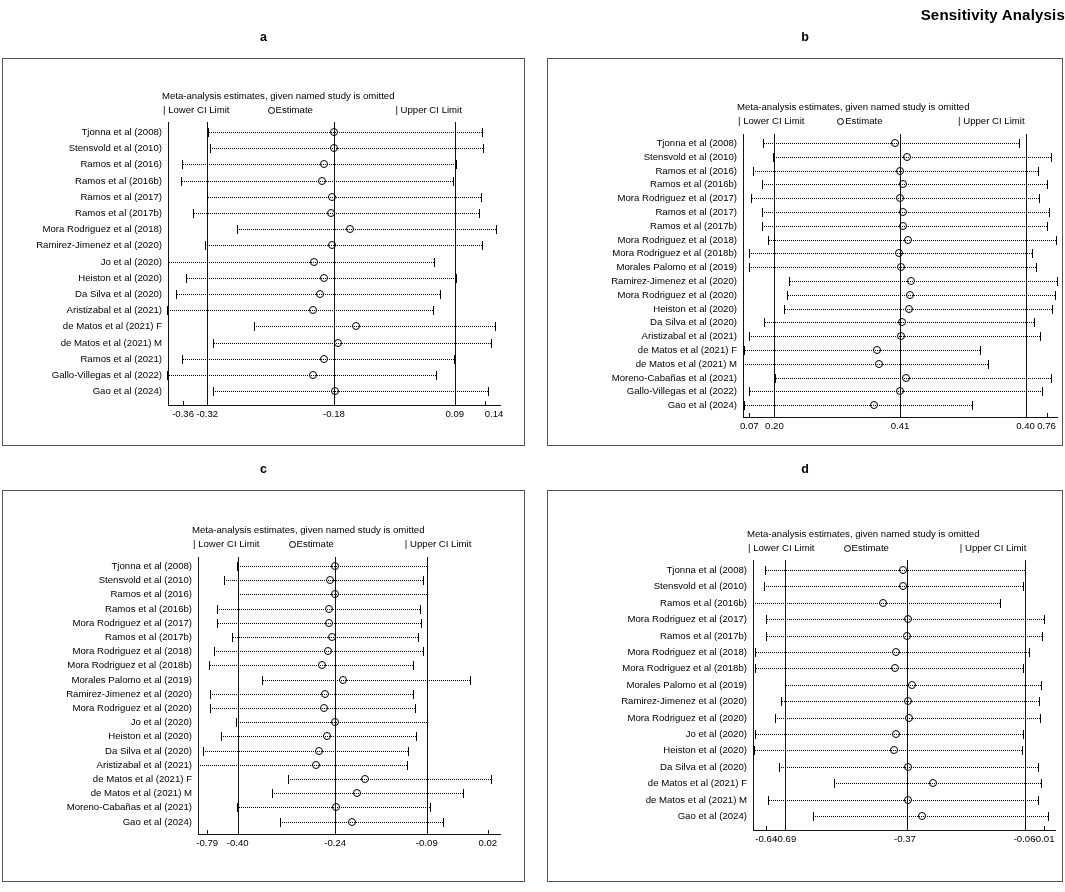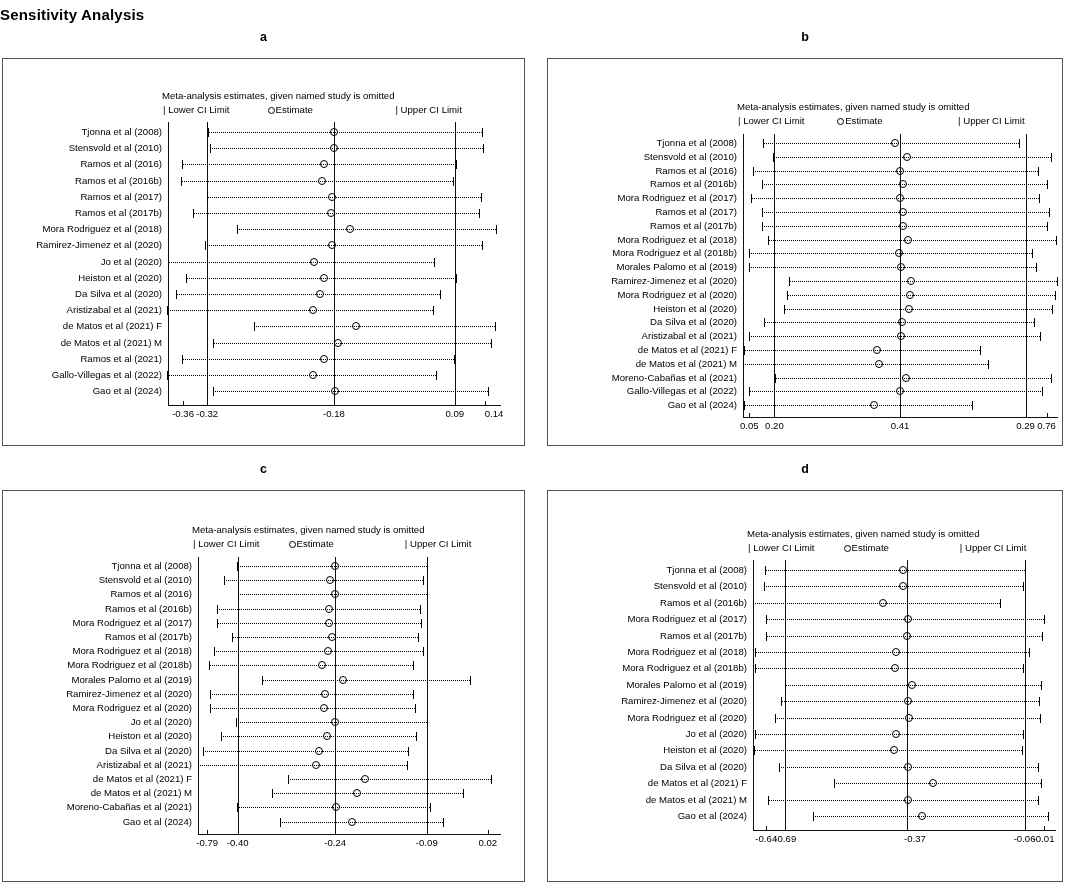--- a/index.html
+++ b/index.html
@@ -11,21 +11,21 @@
   body {
     width: 1065px; height: 892px;
     font-family: "Liberation Sans", sans-serif;
     color: #000000;
     overflow: hidden;
     position: relative;
   }
   #figure-title {
     position: absolute;
     top: 6px; left: 0; width: 1065px;
-    text-align: left;
+    text-align: right;
     font-size: 15px;
     font-weight: bold;
     letter-spacing: 0.2px;
   }
   .panel {
     position: absolute;
   }
   .panel-letter {
     position: absolute;
     top: 0; left: 0; width: 100%;
@@ -327,27 +327,27 @@
       <div class="cap" style="left: 202.28px; top: 357.4px; height: 9px;"></div>
       <div class="cap" style="left: 494.509px; top: 357.4px; height: 9px;"></div>
       <div class="est" title="0.409" style="left: 348.581px; top: 357.4px;"></div>
       <div class="study-label" style="top: 370.2px; width: 190px; left: 0px; text-align: right;">Gao et al (2024)</div>
       <div class="row-ci" style="left: 197.256px; width: 227.336px; top: 375.2px;"></div>
       <div class="cap" style="left: 197.256px; top: 371.2px; height: 9px;"></div>
       <div class="cap" style="left: 424.592px; top: 371.2px; height: 9px;"></div>
       <div class="est" title="0.347" style="left: 322.624px; top: 371.2px;"></div>
       <div class="xaxis-line" style="left: 196px; width: 315px; top: 386.93px;"></div>
       <div class="xtick" style="left: 202.28px; top: 382.93px;"></div>
-      <div class="xticklabel" style="left: 184.28px; width: 36px; top: 390.93px;">0.05</div>
+      <div class="xticklabel" style="left: 184.28px; width: 36px; top: 390.93px;">0.07</div>
       <div class="xtick" style="left: 227.4px; top: 382.93px;"></div>
       <div class="xticklabel" style="left: 209.4px; width: 36px; top: 390.93px;">0.20</div>
       <div class="xtick" style="left: 353px; top: 382.93px;"></div>
       <div class="xticklabel" style="left: 335px; width: 36px; top: 390.93px;">0.41</div>
       <div class="xtick" style="left: 478.6px; top: 382.93px;"></div>
-      <div class="xticklabel" style="left: 460.6px; width: 36px; top: 390.93px;">0.29</div>
+      <div class="xticklabel" style="left: 460.6px; width: 36px; top: 390.93px;">0.40</div>
       <div class="xtick" style="left: 499.533px; top: 382.93px;"></div>
       <div class="xticklabel" style="left: 481.533px; width: 36px; top: 390.93px;">0.76</div>
     </div>
     <div class="panel" style="left: 2px; top: 462px; width: 523px; height: 426px;">
       <div class="panel-letter">c</div>
       <div class="panel-box" style="top: 28px; width: 523px; height: 392px;"></div>
       <div class="legend-title" style="left: 190px; top: 62px;">Meta-analysis estimates, given named study is omitted</div>
       <div class="legend-item" style="left: 191px; top: 76px; font-size: 9.6px;"><span class="legend-tick">|</span>&nbsp;<span>Lower CI Limit</span></div>
       <div class="legend-item" style="left: 286.6px; top: 76px; font-size: 9.6px;"><span class="legend-circ"></span><span>Estimate</span></div>
       <div class="legend-item" style="left: 402.87px; top: 76px; font-size: 9.6px;"><span class="legend-tick">|</span>&nbsp;<span>Upper CI Limit</span></div>
@@ -552,19 +552,19 @@
       <div class="row-ci" style="left: 266.02px; width: 235.142px; top: 354px;"></div>
       <div class="cap" style="left: 266.02px; top: 350px; height: 9px;"></div>
       <div class="cap" style="left: 501.162px; top: 350px; height: 9px;"></div>
       <div class="est" title="-0.33" style="left: 371.044px; top: 350px;"></div>
       <div class="xaxis-line" style="left: 206px; width: 303px; top: 367.94px;"></div>
       <div class="xtick" style="left: 219.296px; top: 363.94px;"></div>
       <div class="xticklabel" style="left: 201.296px; width: 36px; top: 371.94px;">-0.64</div>
       <div class="xtick" style="left: 238.289px; top: 363.94px;"></div>
       <div class="xticklabel" style="left: 220.289px; width: 36px; top: 371.94px;">-0.69</div>
       <div class="xtick" style="left: 359.849px; top: 363.94px;"></div>
-      <div class="xticklabel" style="left: 350px; width: 36px; top: 371.94px;">-0.37</div>
+      <div class="xticklabel" style="left: 340px; width: 36px; top: 371.94px;">-0.37</div>
       <div class="xtick" style="left: 477.61px; top: 363.94px;"></div>
       <div class="xticklabel" style="left: 459.61px; width: 36px; top: 371.94px;">-0.06</div>
       <div class="xtick" style="left: 496.604px; top: 363.94px;"></div>
       <div class="xticklabel" style="left: 478.604px; width: 36px; top: 371.94px;">-0.01</div>
     </div>
   </div>
 
 </body></html>

